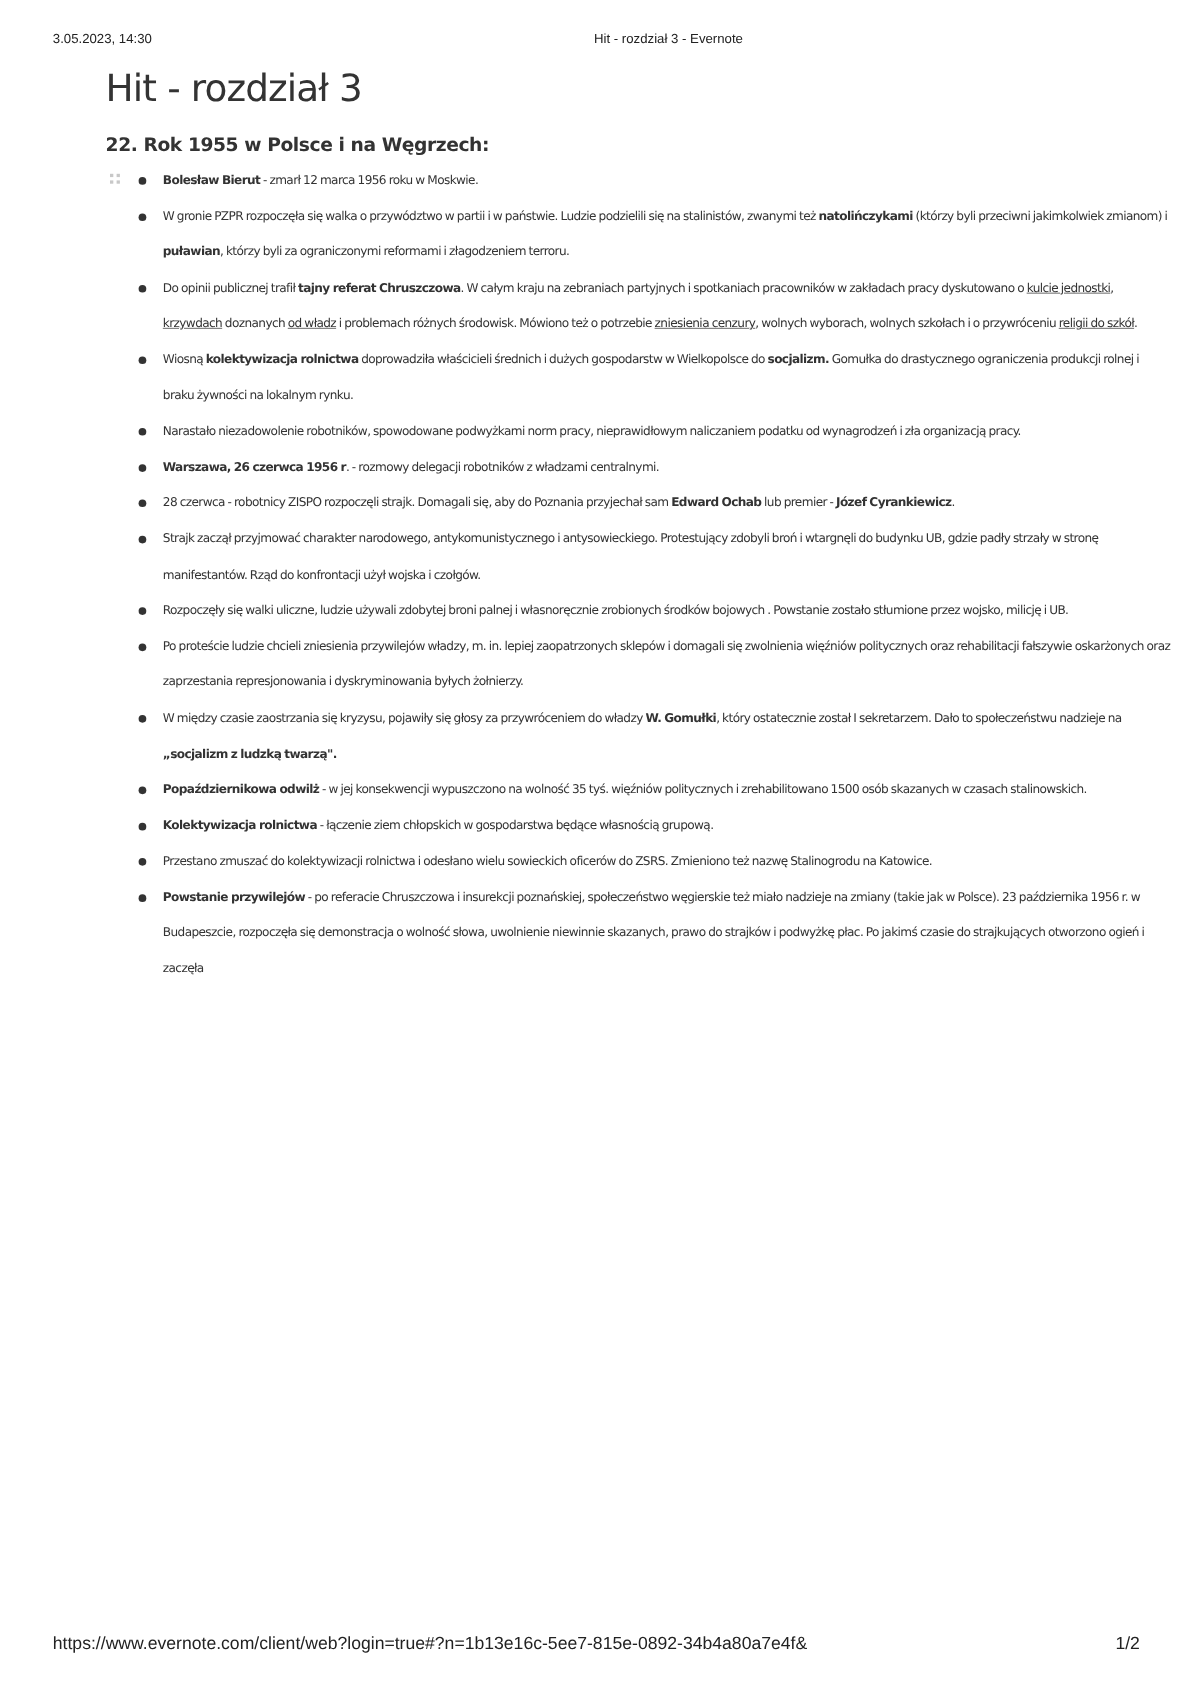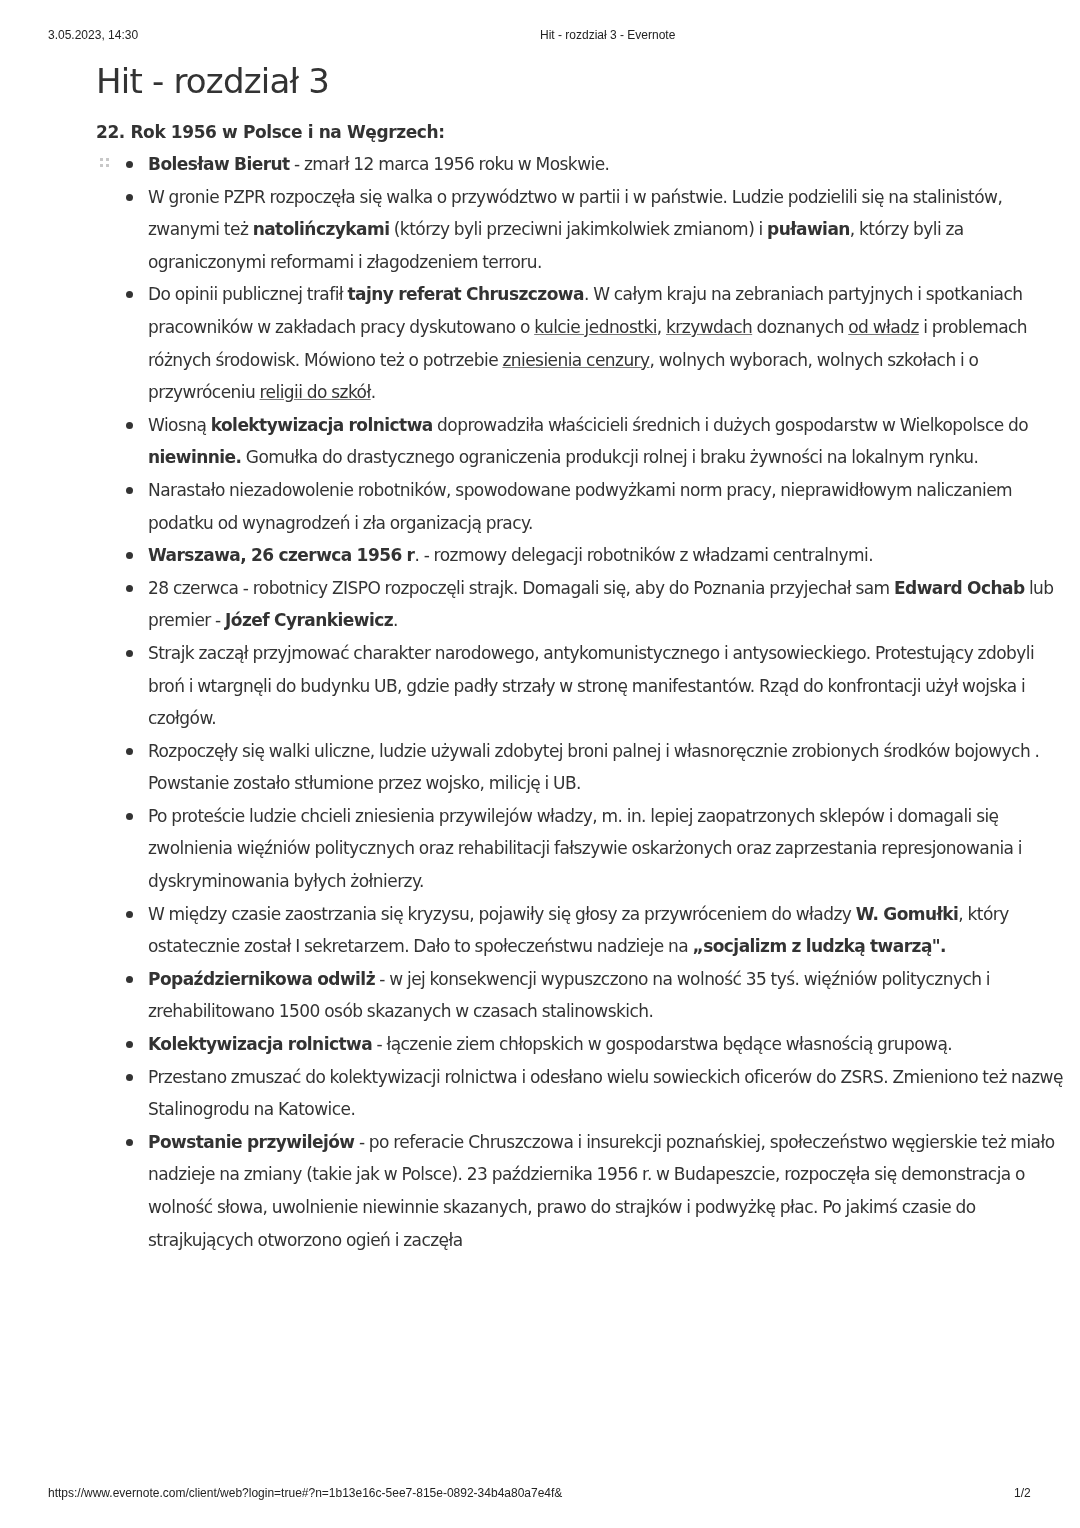--- a/index.html
+++ b/index.html
@@ -35,21 +35,21 @@
       top: 2px;
       text-align: center;
     }
     .print-footer {
       position: absolute;
       top: 1484px;
       left: 0;
       width: 1072px;
       height: 18px;
       font-family: "Liberation Sans", sans-serif;
-      font-size: 12px;
+      font-size: 16px;
       color: #222;
     }
     .print-footer .url {
       position: absolute;
       left: 48px;
       top: 2px;
     }
     .print-footer .page {
       position: absolute;
       left: 1014px;
@@ -80,21 +80,21 @@
       letter-spacing: -0.4px;
     }
     ul.bullets {
       list-style: none;
       margin: 0;
       padding: 0;
     }
     li.bullet-item {
       position: relative;
       padding-left: 52px;
-      font-size: 17px;
+      font-size: 11px;
       line-height: 32.6px;
       color: #333;
       letter-spacing: -0.55px;
       word-spacing: -0.5px;
     }
     li.bullet-item .dot {
       position: absolute;
       left: 30px;
       top: 13px;
       width: 7px;
@@ -121,21 +121,21 @@
 </head>
 <body>
 
 <div class="print-header">
   <span class="date">3.05.2023, 14:30</span>
   <span class="title">Hit - rozdział 3 - Evernote</span>
 </div>
 
 <div class="note">
   <h1 class="note-title">Hit - rozdział 3</h1>
-  <div class="section-heading">22. Rok 1956 w Polsce i na Węgrzech:</div>
+  <div class="section-heading">22. Rok 1955 w Polsce i na Węgrzech:</div>
 
   <ul class="bullets">
     <li class="bullet-item">
       <span class="drag">
         <i style="left:0;top:0"></i>
           <i style="left:6px;top:0"></i>
         <i style="left:0;top:6px"></i>
           <i style="left:6px;top:6px"></i>
       </span>
       <span class="dot"></span>
@@ -148,21 +148,21 @@
     </li>
 
 
     <li class="bullet-item">
       <span class="dot"></span>
       <span>Do opinii publicznej trafił </span><b>tajny referat Chruszczowa</b><span>. W całym kraju na zebraniach partyjnych i spotkaniach pracowników w zakładach pracy dyskutowano o </span><u>kulcie jednostki</u><span>, </span><u>krzywdach</u><span> doznanych </span><u>od władz</u><span> i problemach różnych środowisk. Mówiono też o potrzebie </span><u>zniesienia cenzury</u><span>, wolnych wyborach, wolnych szkołach i o przywróceniu </span><u>religii do szkół</u><span>.</span>
     </li>
 
     <li class="bullet-item">
       <span class="dot"></span>
-      <span>Wiosną </span><b>kolektywizacja rolnictwa</b><span> doprowadziła właścicieli średnich i dużych gospodarstw w Wielkopolsce do </span><b>niewinnie.</b><span> Gomułka do drastycznego ograniczenia produkcji rolnej i braku żywności na lokalnym rynku.</span>
+      <span>Wiosną </span><b>kolektywizacja rolnictwa</b><span> doprowadziła właścicieli średnich i dużych gospodarstw w Wielkopolsce do </span><b>socjalizm.</b><span> Gomułka do drastycznego ograniczenia produkcji rolnej i braku żywności na lokalnym rynku.</span>
     </li>
 
     <li class="bullet-item">
       <span class="dot"></span>
       <span>Narastało niezadowolenie robotników, spowodowane podwyżkami norm pracy, nieprawidłowym naliczaniem podatku od wynagrodzeń i zła organizacją pracy.</span>
     </li>
 
     <li class="bullet-item">
       <span class="dot"></span>
       <b>Warszawa, 26 czerwca 1956 r</b><span>. - rozmowy delegacji robotników z władzami centralnymi.</span>

